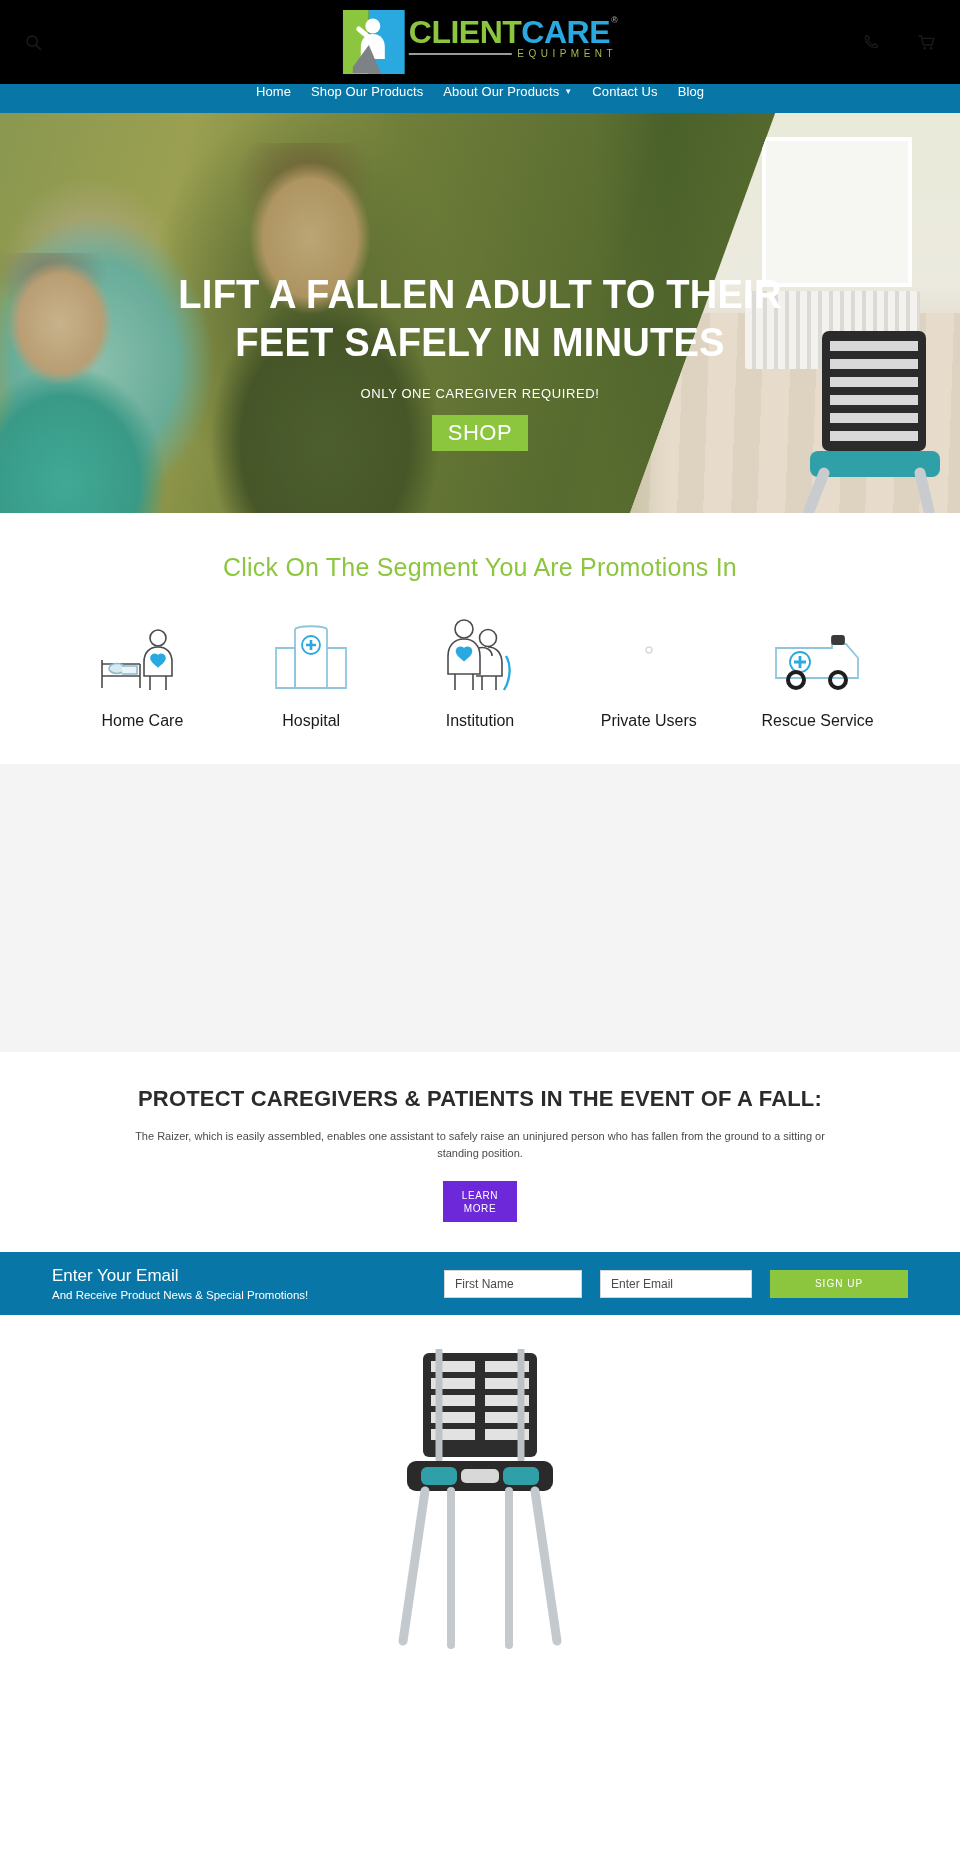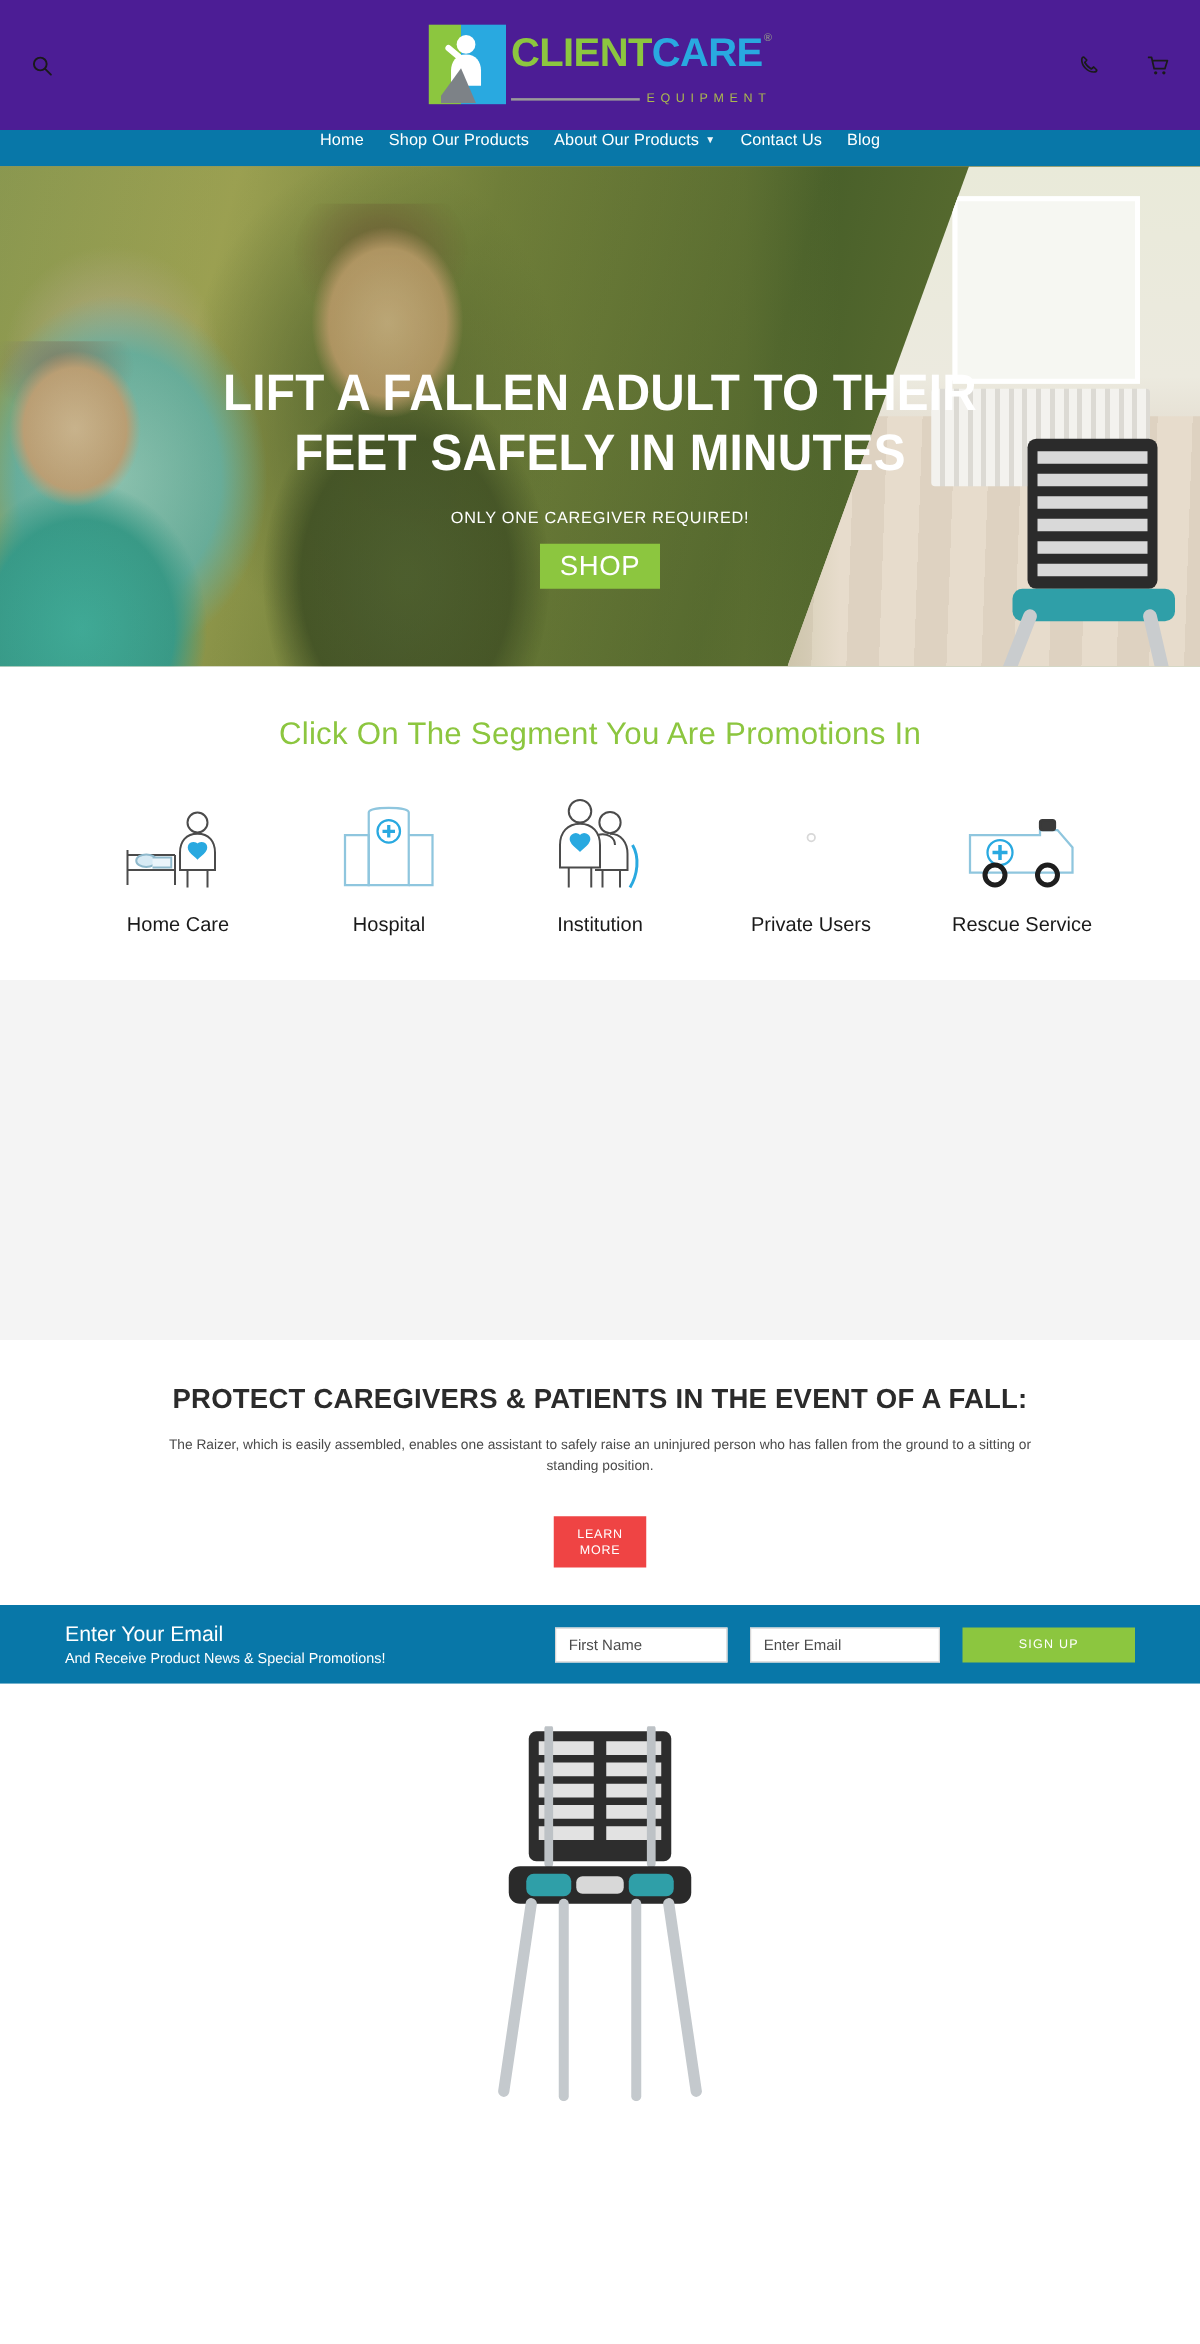--- a/index.html
+++ b/index.html
@@ -7,22 +7,22 @@
   html, body {
     width: 960px;
     font-family: "Liberation Sans", sans-serif;
     background: #ffffff;
     color: #333;
   }
   body { width: 960px; height: 1875px; overflow: hidden; position: relative; }
 
   
   .topbar {
-    height: 104px;
-    background: #4c1d95;
+    height: 84px;
+    background: #000000;
     display: flex;
     align-items: center;
     justify-content: space-between;
     padding: 0 22px;
     position: relative;
   }
   .topbar-left, .topbar-right { display: flex; align-items: center; gap: 34px; }
   .icon-btn {
     width: 22px; height: 22px;
     display: flex; align-items: center; justify-content: center;
@@ -64,21 +64,21 @@
     letter-spacing: -0.5px;
     line-height: 1;
     display: flex;
     align-items: flex-start;
   }
   .logo-client { color: #8cc63f; }
   .logo-care { color: #29a9e0; }
   .logo-reg { font-size: 9px; color: #8a8a8a; line-height: 1; margin-left: 1px; }
   .logo-sub {
     display: flex; align-items: center; gap: 5px;
-    margin-top: 16px;
+    margin-top: 0;
   }
   .logo-sub .rule { flex: 1; height: 2px; background: #9a9a9a; }
   .logo-sub .eq {
     font-size: 10px; letter-spacing: 4.5px; color: #a9b84f;
     font-family: "Liberation Sans Narrow", "Liberation Sans", sans-serif;
   }
 
   
   .navbar {
     background: #0877a8;
@@ -247,23 +247,23 @@
     text-transform: uppercase;
   }
   .protect-text {
     margin: 16px auto 0;
     max-width: 700px;
     font-size: 11px;
     color: #4a4a4a;
     line-height: 1.5;
   }
   .learn-btn {
-    margin: 32px auto 0;
+    margin: 20px auto 0;
     width: 74px; height: 41px;
-    background: #ef4444;
+    background: #6d28d9;
     color: #ffffff;
     border: none;
     cursor: pointer;
     font-family: "Liberation Sans Narrow", "Liberation Sans", sans-serif;
     font-size: 10px;
     letter-spacing: .6px;
     line-height: 1.3;
     display: flex; flex-direction: column; align-items: center; justify-content: center;
   }
 

